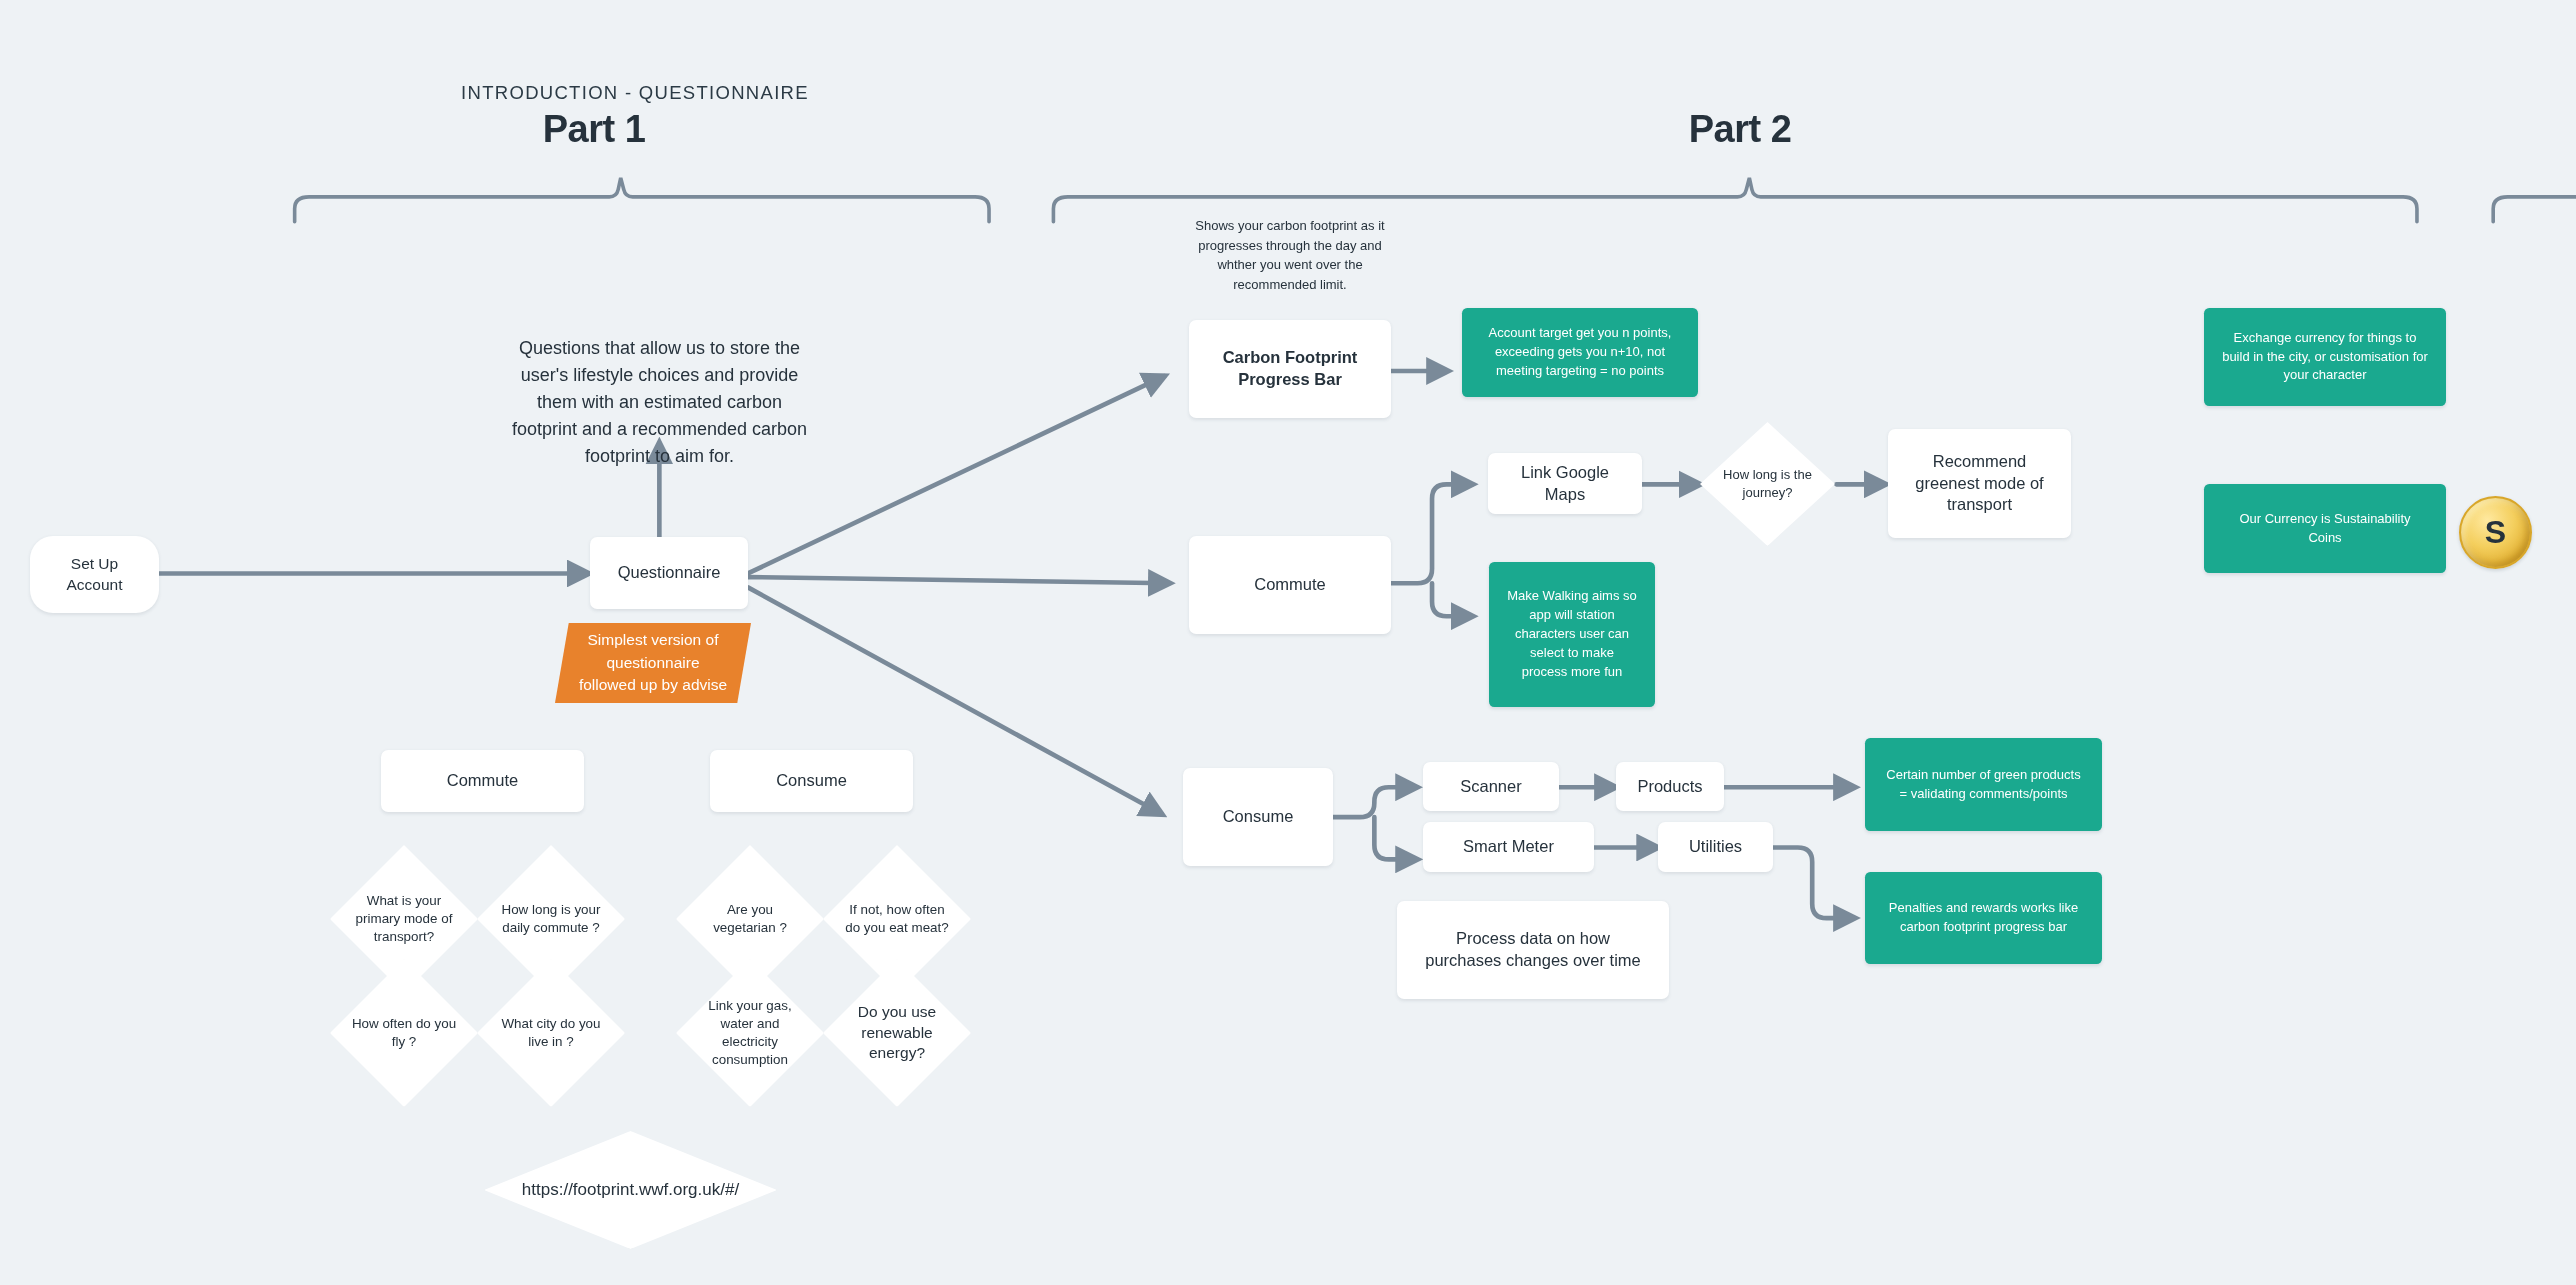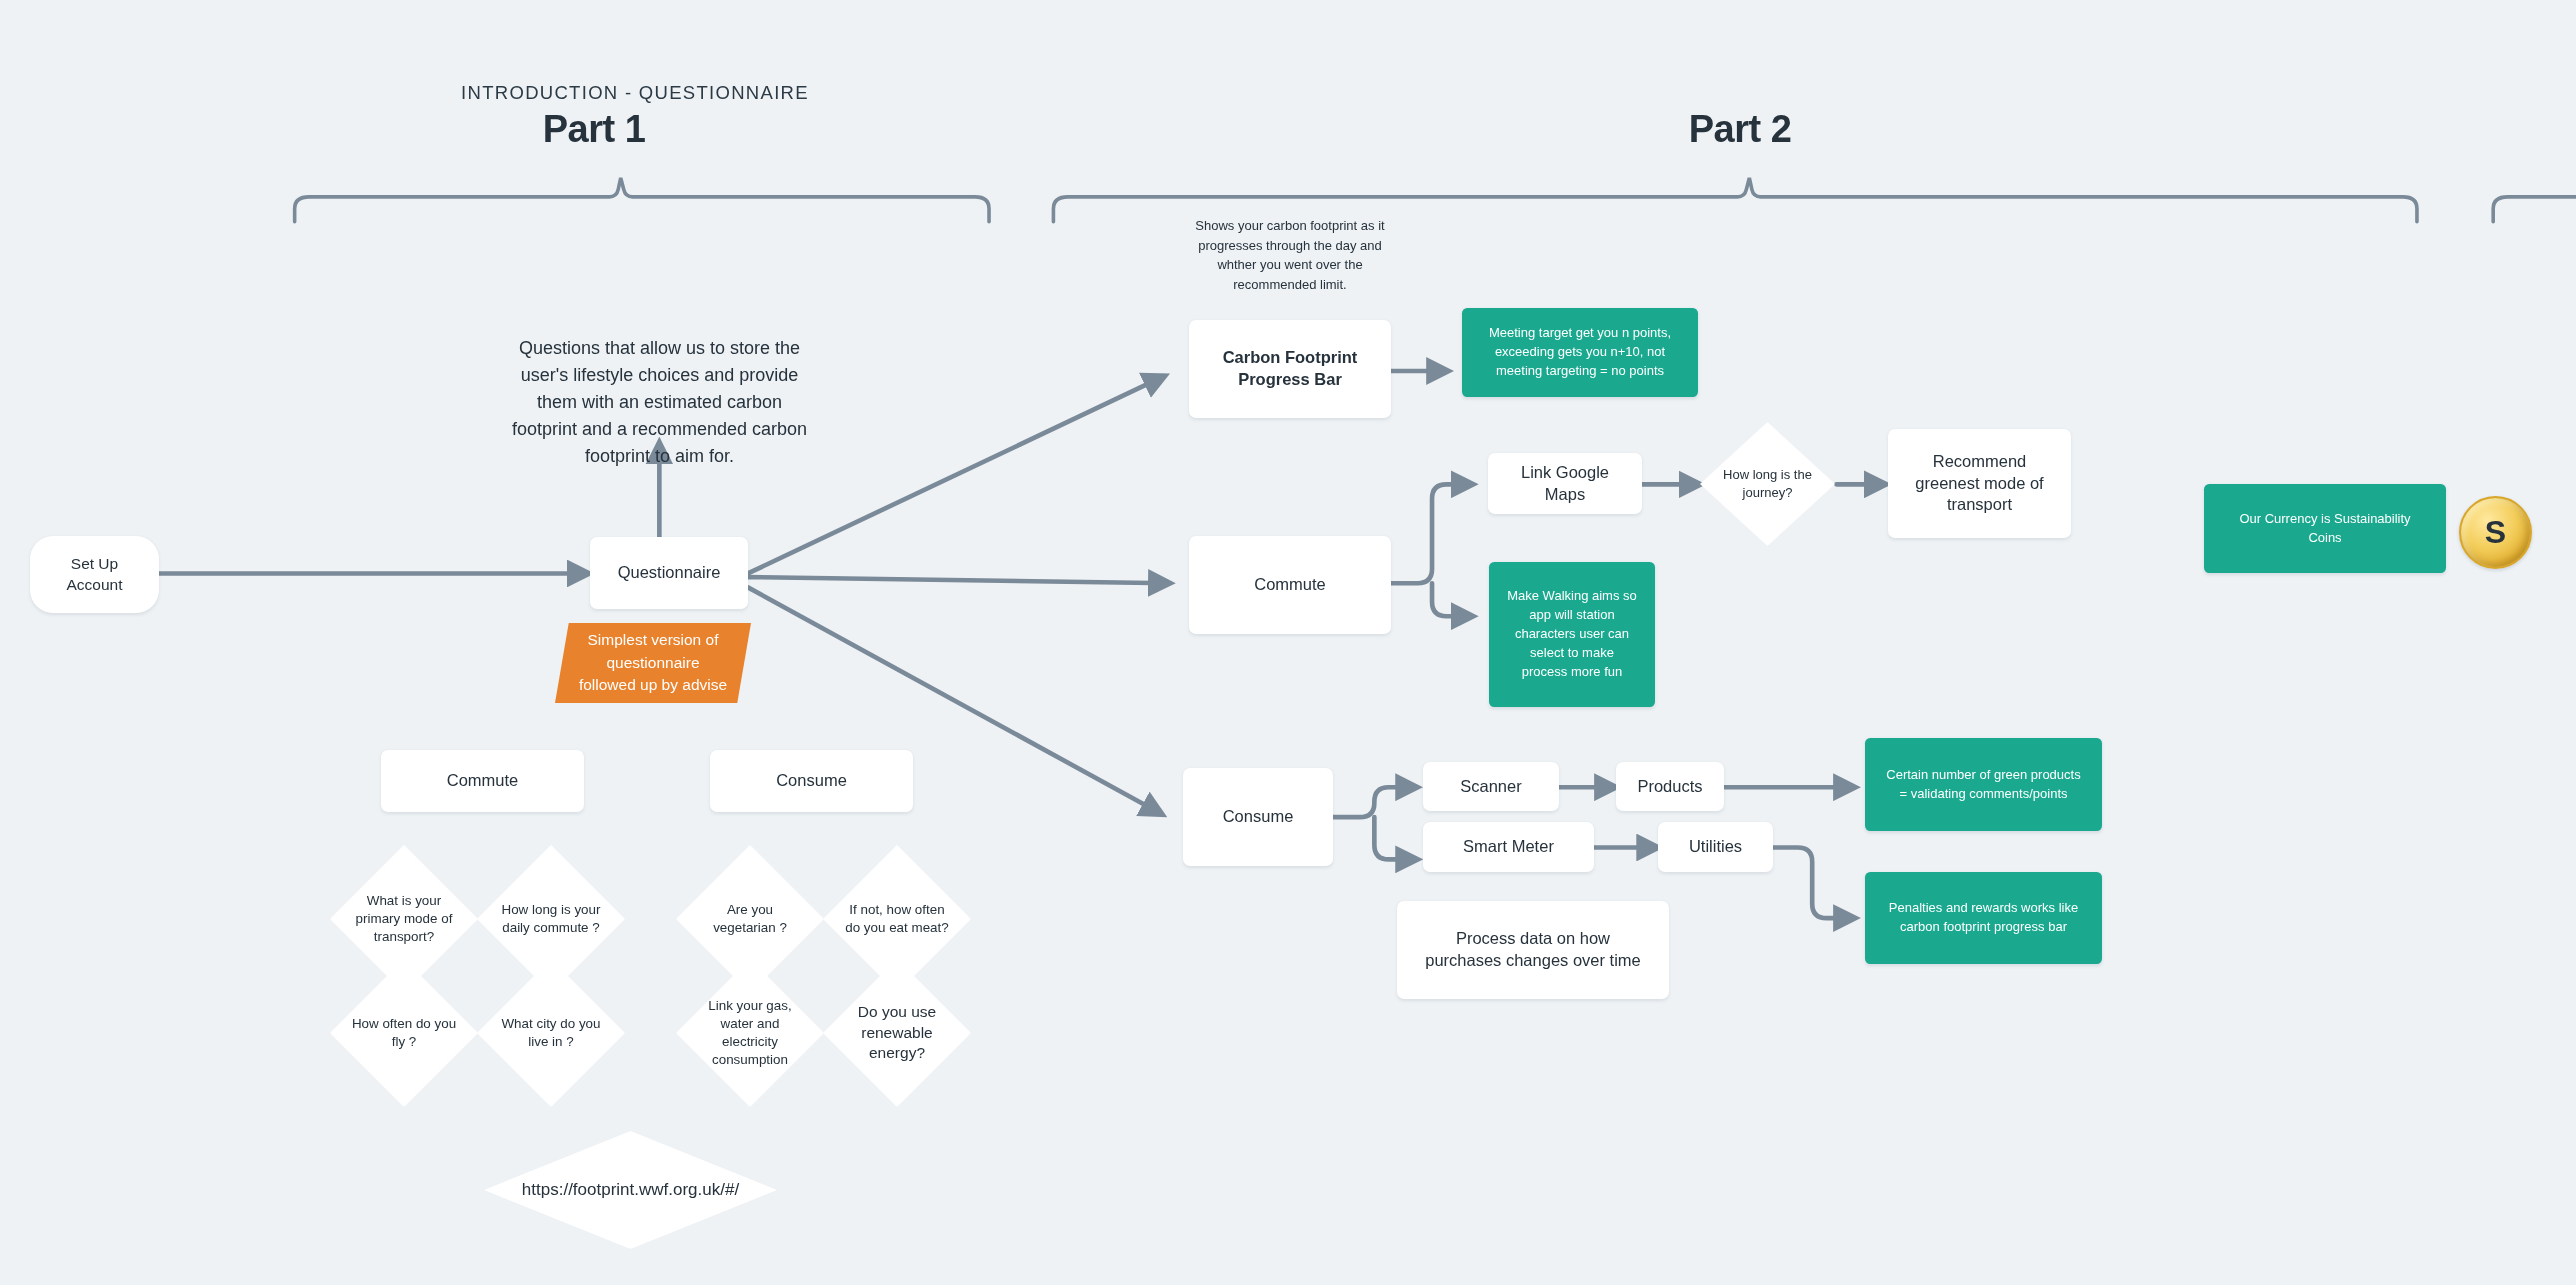--- a/index.html
+++ b/index.html
@@ -205,21 +205,21 @@
     <span class="dtxt" style="width:84%;">https://footprint.wwf.org.uk/#/</span>
   </div>
 
   <div class="node note note-sm" style="left:1182px;top:216px;width:216px;">Shows your carbon footprint as it progresses through the day and whther you went over the recommended limit.</div>
 
   <div class="node card" style="left:1189px;top:320px;width:202px;height:98px;">
     <span style="width:88%;font-weight:bold;">Carbon Footprint Progress Bar</span>
   </div>
 
   <div class="node green" style="left:1462px;top:308px;width:236px;height:89px;">
-    <span style="width:90%;">Meeting target get you n points, exceeding gets you n+10, not meeting targeting = no points</span>
+    <span style="width:90%;">Account target get you n points, exceeding gets you n+10, not meeting targeting = no points</span>
   </div>
 
   <div class="node card" style="left:1189px;top:536px;width:202px;height:98px;">
     <span>Commute</span>
   </div>
 
   <div class="node card" style="left:1488px;top:453px;width:154px;height:61px;">
     <span style="width:94%;">Link Google Maps</span>
   </div>
 
@@ -260,20 +260,23 @@
   </div>
 
   <div class="node green" style="left:1865px;top:872px;width:237px;height:92px;">
     <span style="width:92%;">Penalties and rewards works like carbon footprint progress bar</span>
   </div>
 
   <div class="node card" style="left:1397px;top:901px;width:272px;height:98px;">
     <span style="width:90%;">Process data on how purchases changes over time</span>
   </div>
 
+  <div class="node green" style="left:2204px;top:308px;width:242px;height:98px;">
+    <span style="width:92%;">Exchange currency for things to build in the city, or customisation for your character</span>
+  </div>
 
   <div class="node green" style="left:2204px;top:484px;width:242px;height:89px;">
     <span style="width:92%;">Our Currency is Sustainability Coins</span>
   </div>
 
   <div class="coin" style="left:2459px;top:496px;width:69px;height:69px;font-size:32px;">
     <span>S</span>
   </div>
 
 </div>

